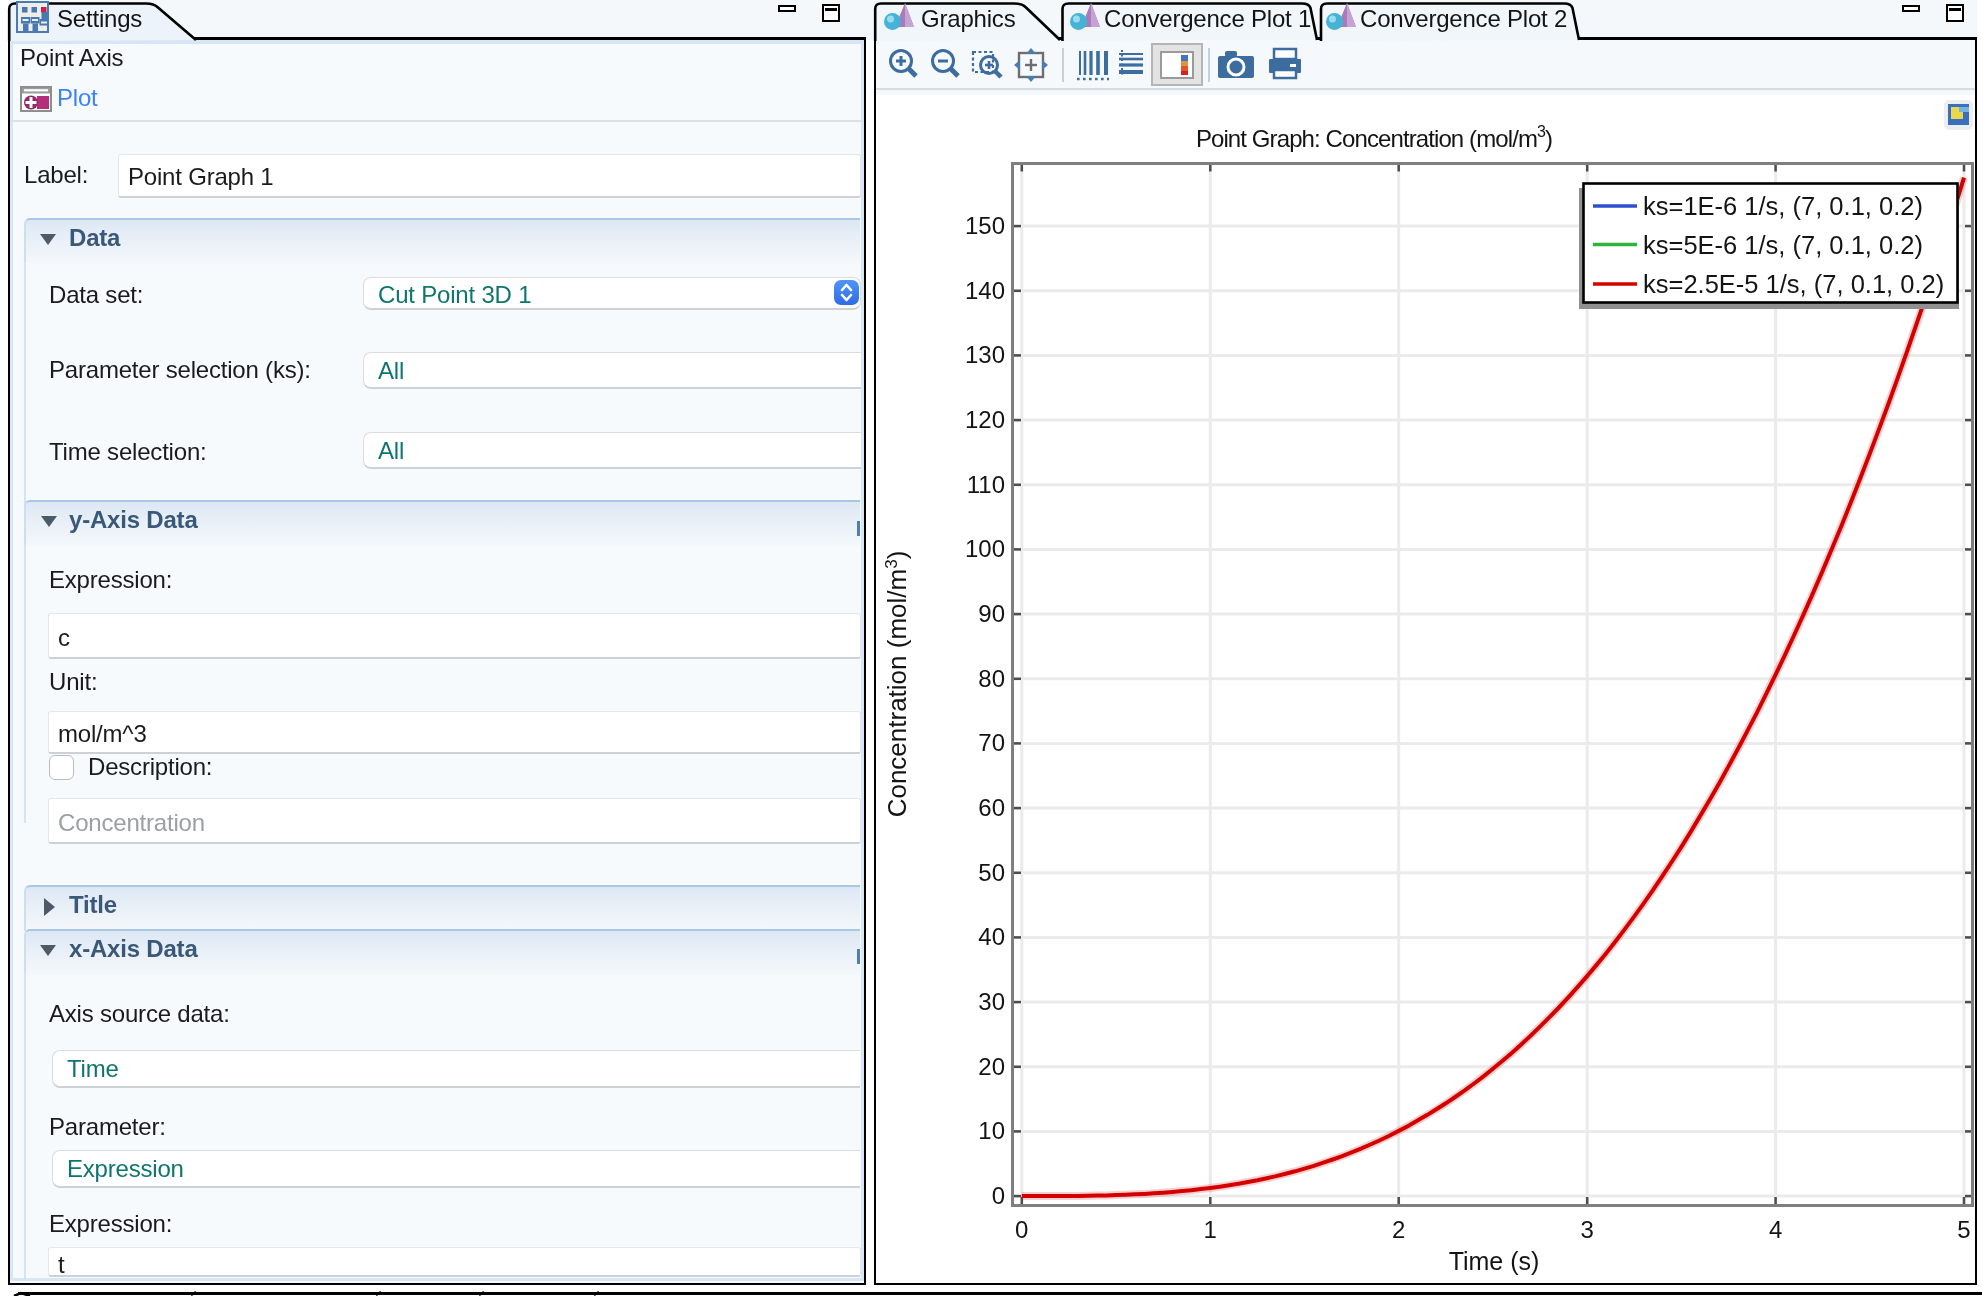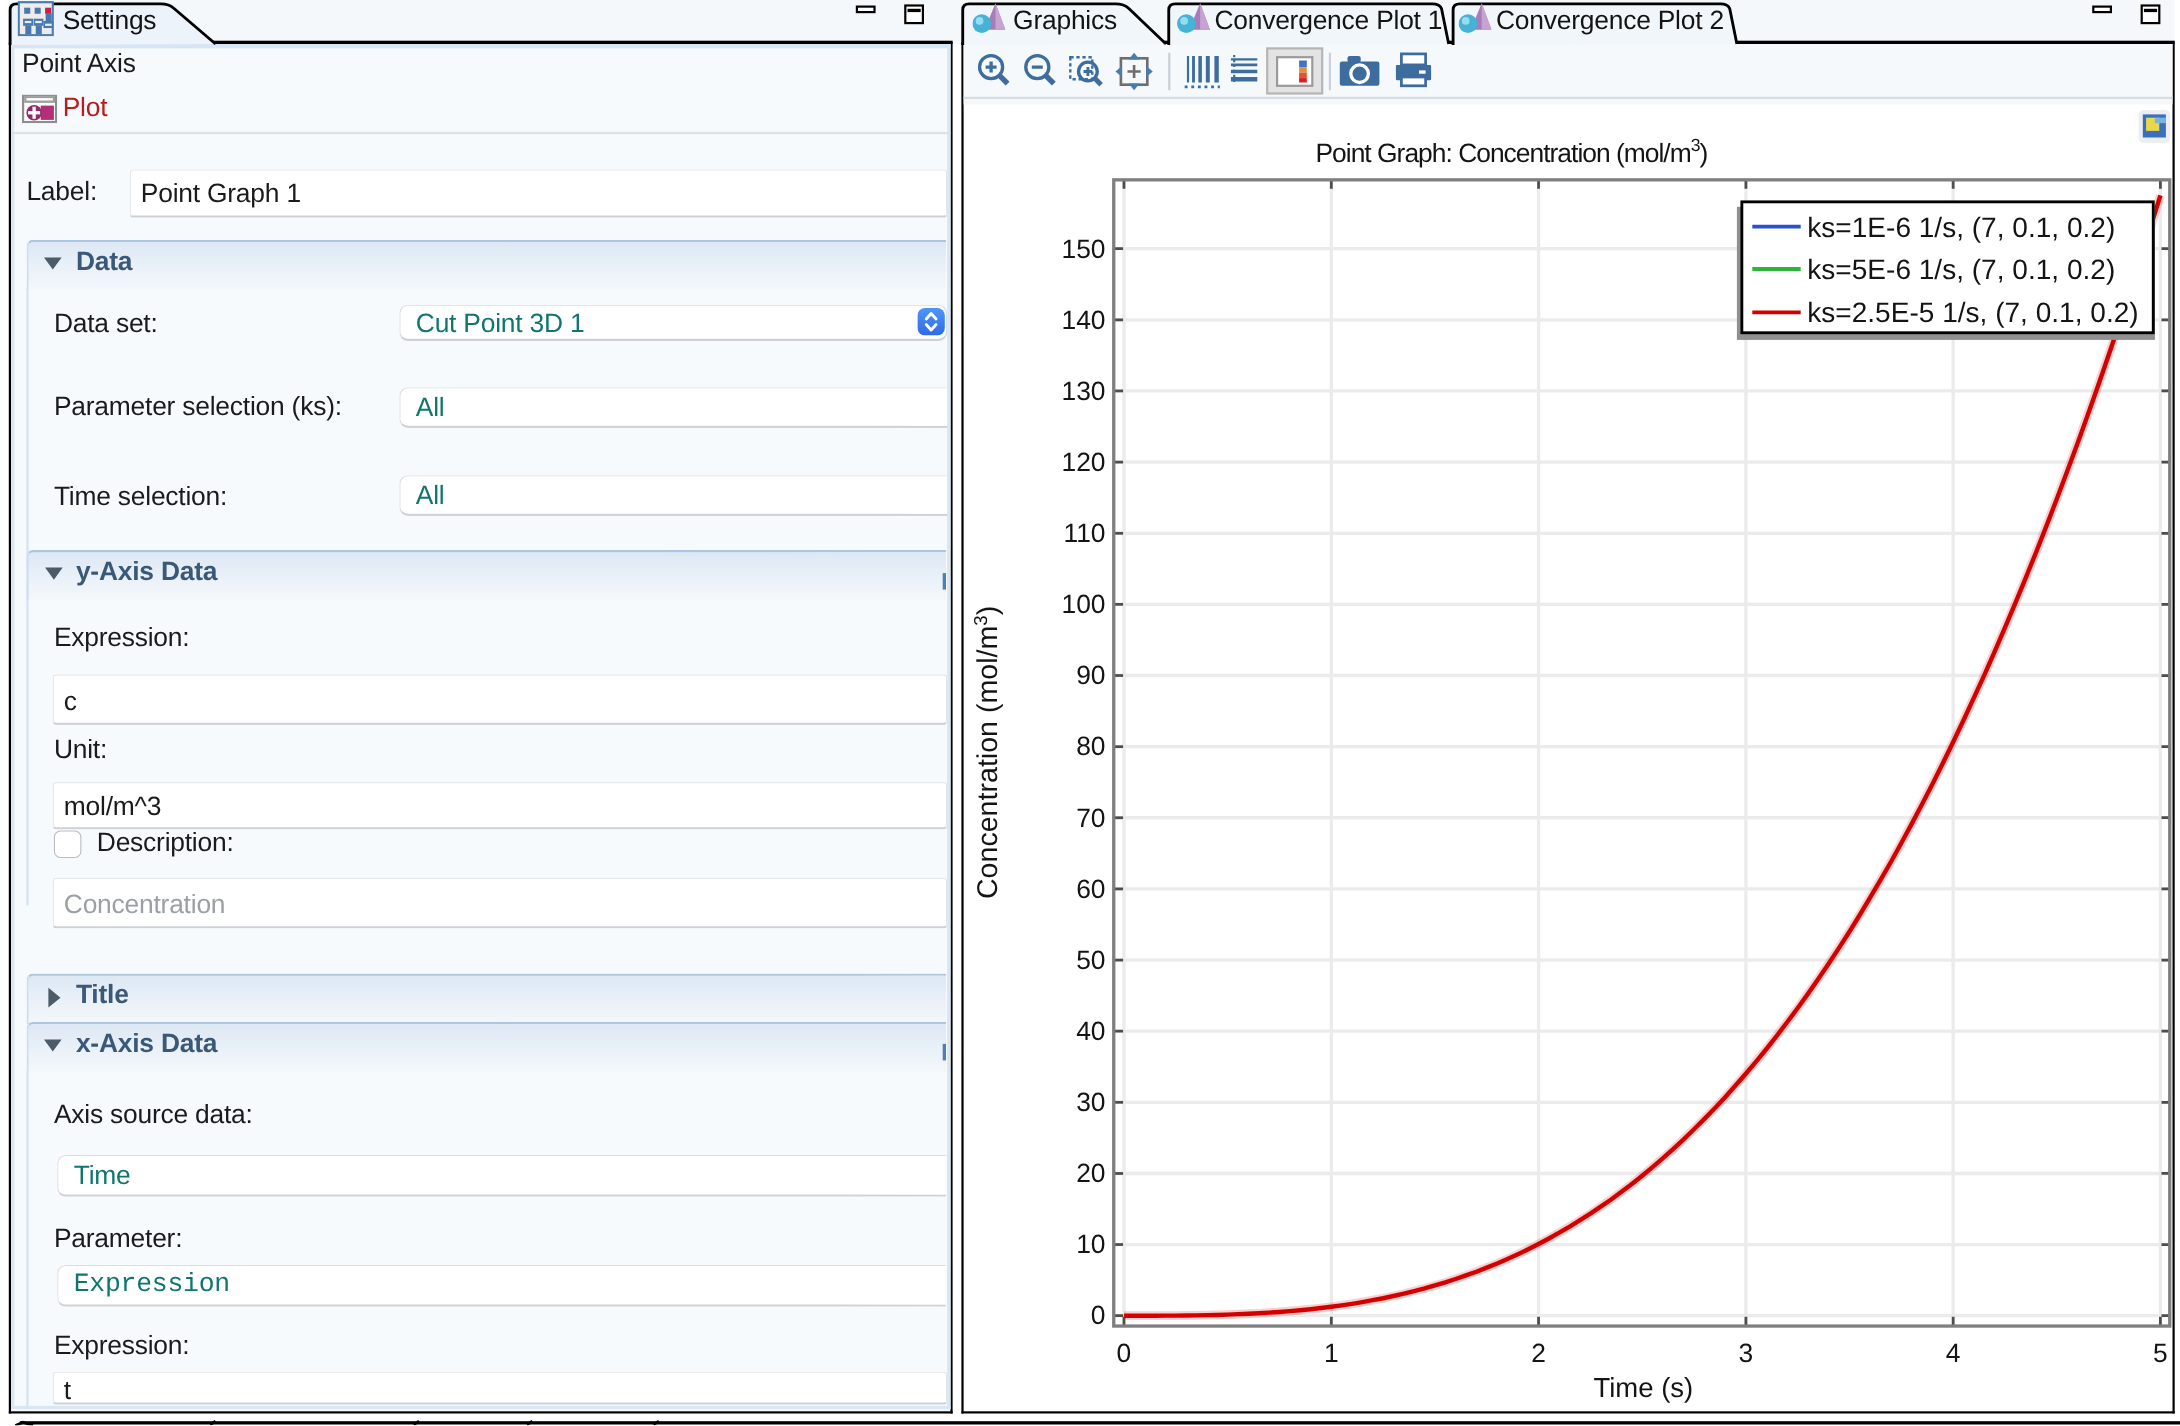--- a/index.html
+++ b/index.html
@@ -78,21 +78,21 @@
 
 <svg class="abs" style="left:20px;top:86px;width:32px;height:26px" viewBox="0 0 32 26">
   <rect x="1" y="1" width="30" height="24" fill="#fff" stroke="#8c8f8c" stroke-width="2"></rect>
   <rect x="2" y="2" width="28" height="5.5" fill="#9b9e9b"></rect>
     <rect x="4" y="3.2" width="24" height="2.2" fill="#fff"></rect>
   <rect x="17" y="10" width="12" height="13" fill="#b52e78"></rect>
   <circle cx="11" cy="16.5" r="7" fill="#932a68"></circle>
   <rect x="5.5" y="15" width="11" height="3" fill="#fff"></rect>
   <rect x="9.5" y="11" width="3" height="11" fill="#fff"></rect>
 </svg>
-<div class="label" style="left:57px;top:84px;color:#b91c1c;">Plot</div>
+<div class="label" style="left:57px;top:84px;color:#3b82f6;">Plot</div>
 <div class="abs" style="left:10px;top:120px;width:854px;height:1.5px;background:#dde1e6;"></div>
 
 
 <div class="label" style="left:24px;top:161px;">Label:</div>
 <div class="tinput" style="left:118px;top:154px;width:741px;height:41px;">
     <span style="top:8px;">Point Graph 1</span>
   </div>
 
 
 <div class="sect" style="top:218px;height:328px;">
@@ -161,21 +161,21 @@
   <div class="tri-d" style="left:24px;top:16px;"></div>
   <div class="setitle" style="left:53px;top:6px;">x-Axis Data</div>
 </div>
 <div class="bluebar" style="left:857px;top:949px;"></div>
 <div class="label" style="left:49px;top:1000px;">Axis source data:</div>
 <div class="drop" style="left:52px;top:1050px;width:807px;height:35px;border-top-right-radius:0;border-bottom-right-radius:0;border-right:none;">
     <span style="top:4px;">Time</span>
   </div>
 <div class="label" style="left:49px;top:1113px;">Parameter:</div>
 <div class="drop" style="left:52px;top:1150px;width:807px;height:35px;border-top-right-radius:0;border-bottom-right-radius:0;border-right:none;">
-    <span style="top:4px;font-family:Liberation Mono, monospace;">Expression</span>
+    <span style="top:4px;">Expression</span>
   </div>
 <div class="label" style="left:49px;top:1210px;">Expression:</div>
 <div class="tinput" style="left:48px;top:1247px;width:811px;height:27px;">
     <span style="top:3px;">t</span>
   </div>
 
 
 <div class="abs" id="rpanel"></div>
 <div class="abs" id="rtabline"></div>
 <div class="abs" id="toolbar"></div>

